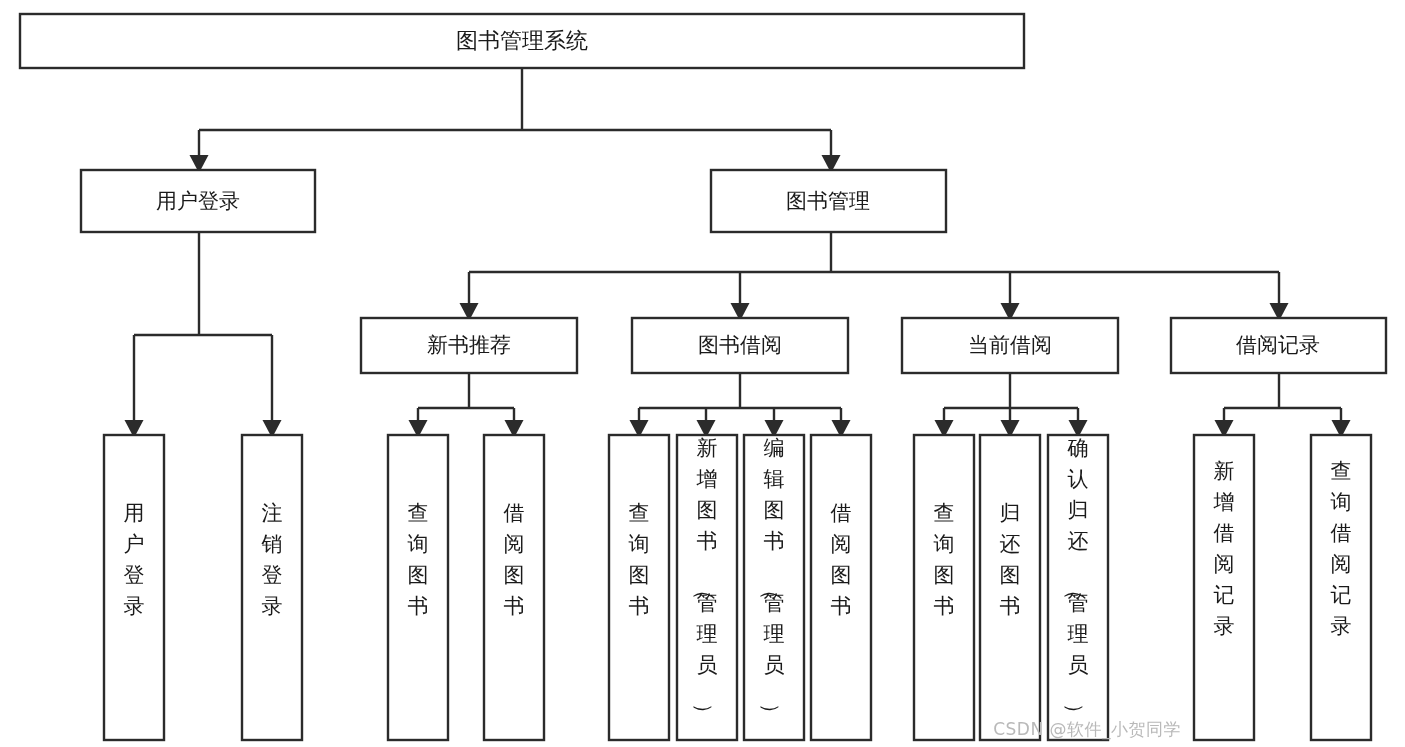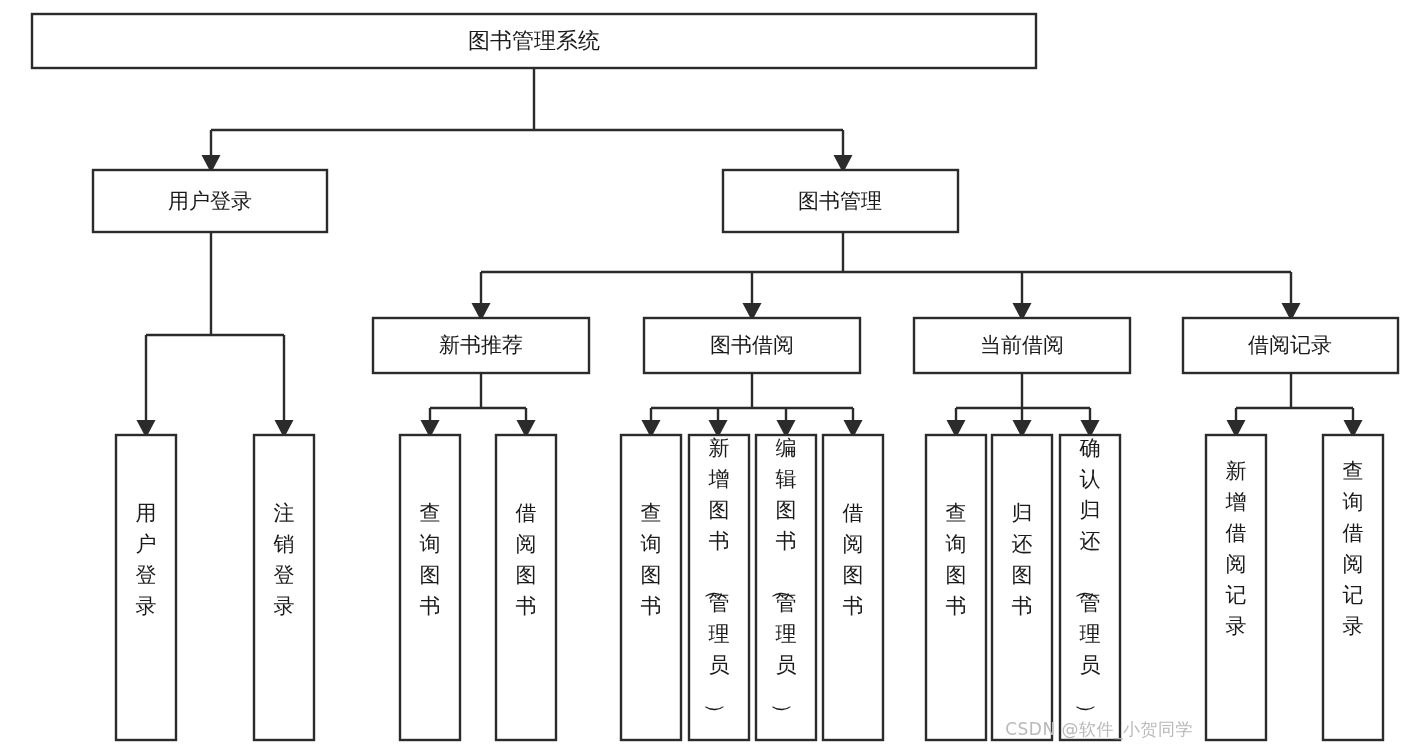--- a/index.html
+++ b/index.html
@@ -9,21 +9,21 @@
   }
   body {
     width: 1405px;
     height: 747px;
     font-family: "DejaVu Sans", "Liberation Sans", sans-serif;
     overflow: hidden;
     position: relative;
   }
   #diagram-root {
     position: absolute;
-    left: 12px;
+    left: 0;
     top: 0;
     width: 1193px;
     height: 747px;
     border-radius: 31px;
   }
   svg#tree-svg {
     position: absolute;
     left: 0;
     top: 0;
     width: 1405px;

